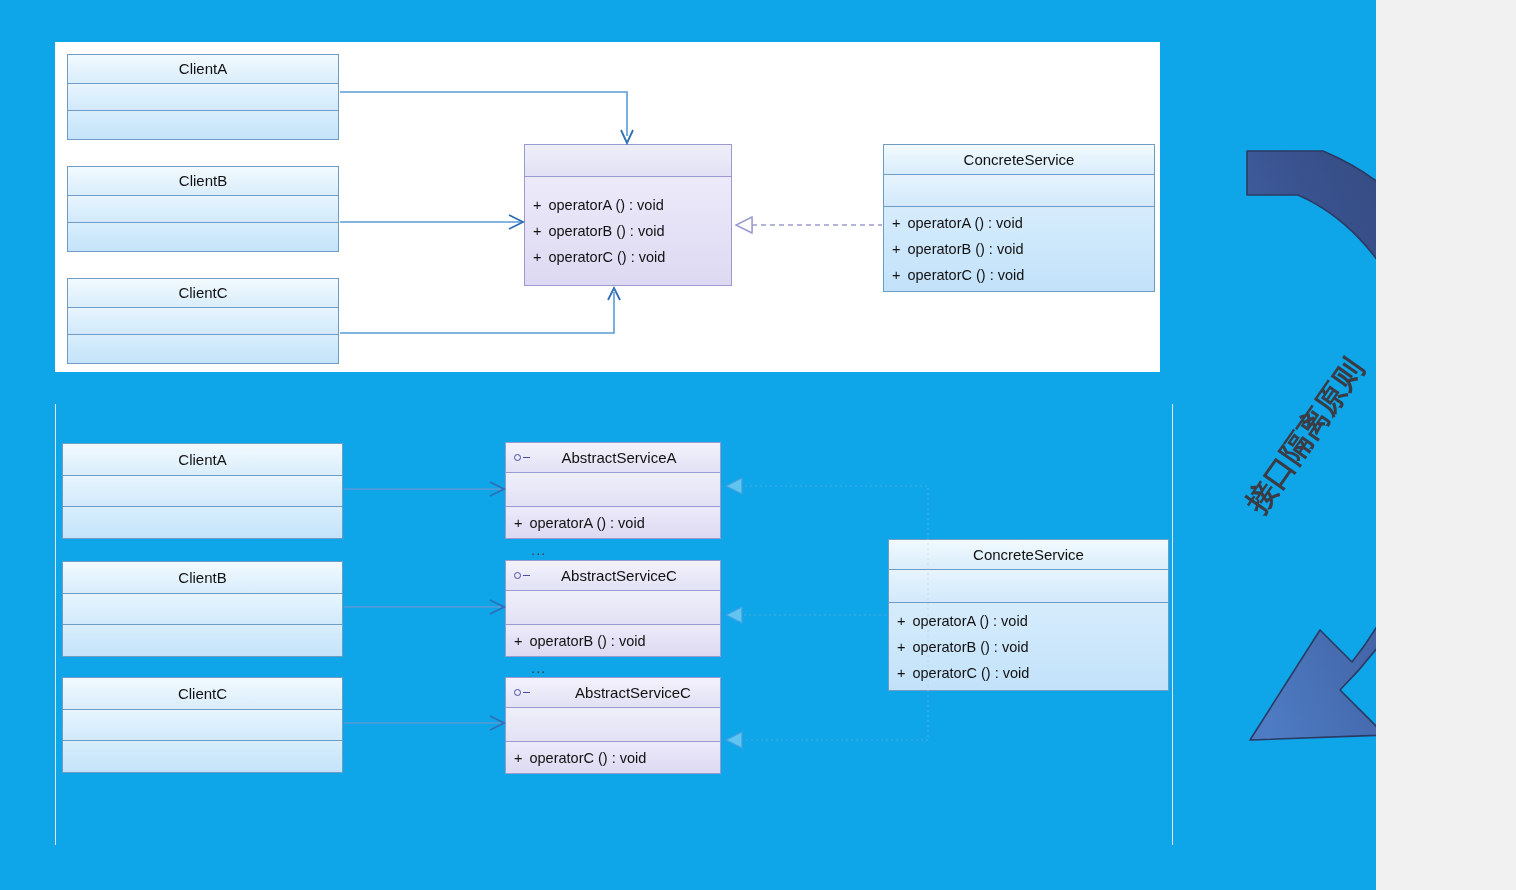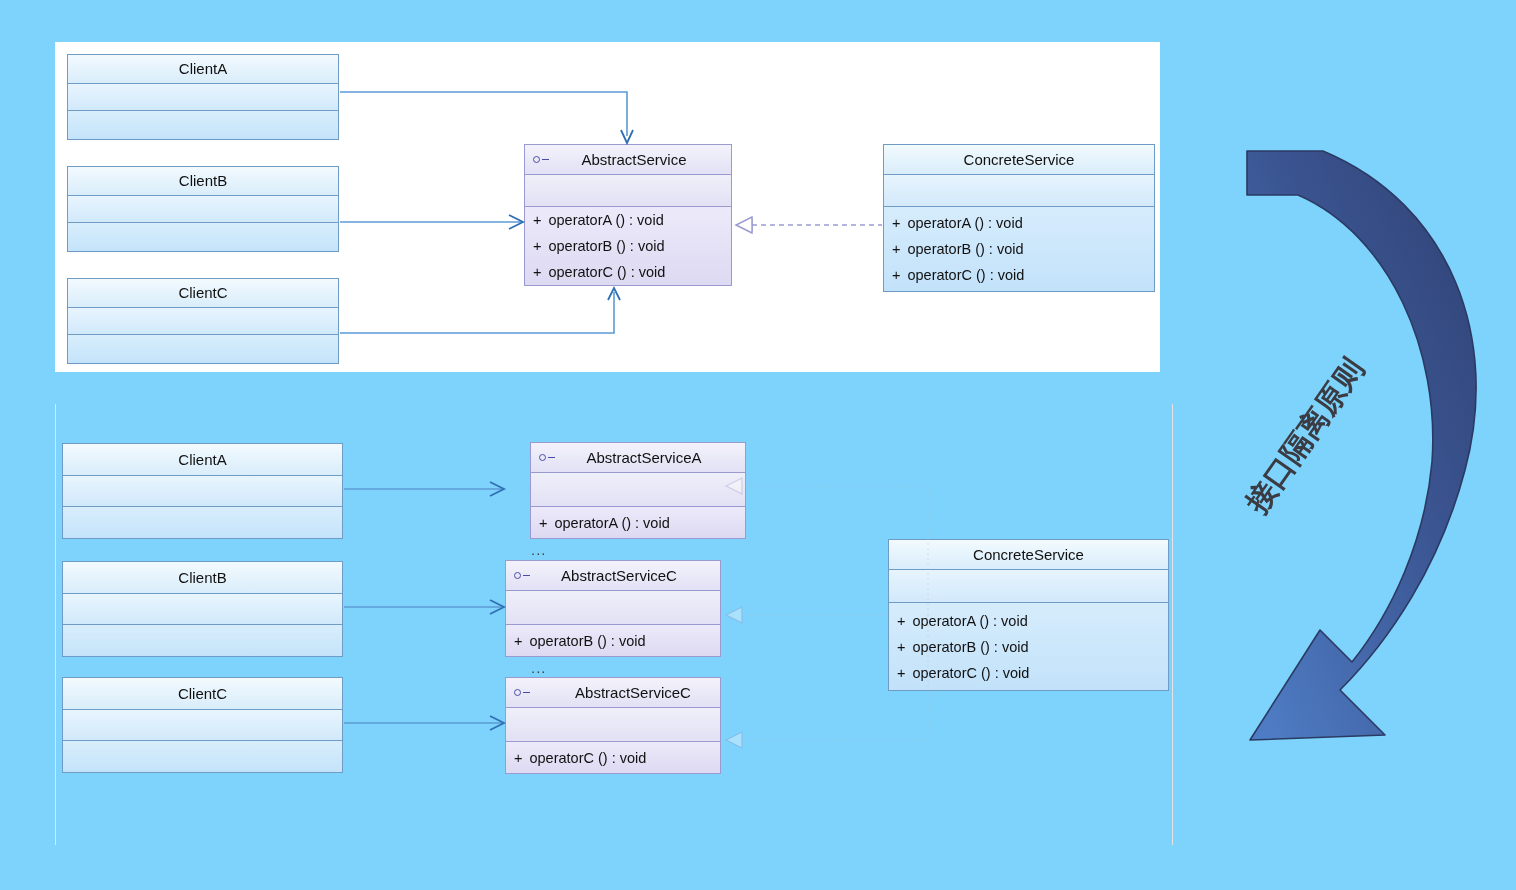--- a/index.html
+++ b/index.html
@@ -6,23 +6,23 @@
   html, body {
     margin: 0;
     padding: 0;
     background: #f1f1f1;
   }
   body {
     font-family: "Liberation Sans", "DejaVu Sans", sans-serif;
   }
   #canvas {
     position: relative;
-    width: 1516px;
+    width: 1376px;
     height: 890px;
-    background: #7dd3fc;
+    background: #0ea5e9;
     overflow: hidden;
   }
 
   
   .panel-top {
     position: absolute;
     left: 55px;
     top: 42px;
     width: 1105px;
     height: 330px;
@@ -177,27 +177,20 @@
     <div class="band"></div>
   </div>
 
   <div class="uml client" style="left:67px; top:278px; width:272px; height:86px;">
     <div class="row title">ClientC</div>
     <div class="band"></div>
     <div class="band"></div>
   </div>
 
   <div class="uml iface" style="left:524px; top:144px; width:208px; height:142px;">
-    <div class="row title" style="height:30px;">
-      <span class="iface-icon">
-        <span class="circ"></span>
-          <span class="stem"></span>
-      </span>
-      <span class="name">AbstractService</span>
-    </div>
     <div class="row empty" style="height:32px;"></div>
     <div class="row members" style="flex:1;">
       <div class="member">
         <span class="plus">+</span><span>operatorA ()</span><span class="ret">: void</span>
       </div>
       <div class="member">
         <span class="plus">+</span><span>operatorB ()</span><span class="ret">: void</span>
       </div>
       <div class="member">
         <span class="plus">+</span><span>operatorC ()</span><span class="ret">: void</span>
@@ -232,21 +225,21 @@
     <div class="band"></div>
     <div class="band"></div>
   </div>
 
   <div class="uml client" style="left:62px; top:677px; width:281px; height:96px;">
     <div class="row title">ClientC</div>
     <div class="band"></div>
     <div class="band"></div>
   </div>
 
-  <div class="uml iface" style="left:505px; top:442px; width:216px; height:97px;margin-left:25px;">
+  <div class="uml iface" style="left:505px; top:442px; width:216px; height:97px;">
     <div class="row title" style="height:30px;">
       <span class="iface-icon">
         <span class="circ"></span>
           <span class="stem"></span>
       </span>
       <span class="name">AbstractServiceA</span>
     </div>
     <div class="row empty" style="height:34px;"></div>
     <div class="row members" style="flex:1;">
       <div class="member">

